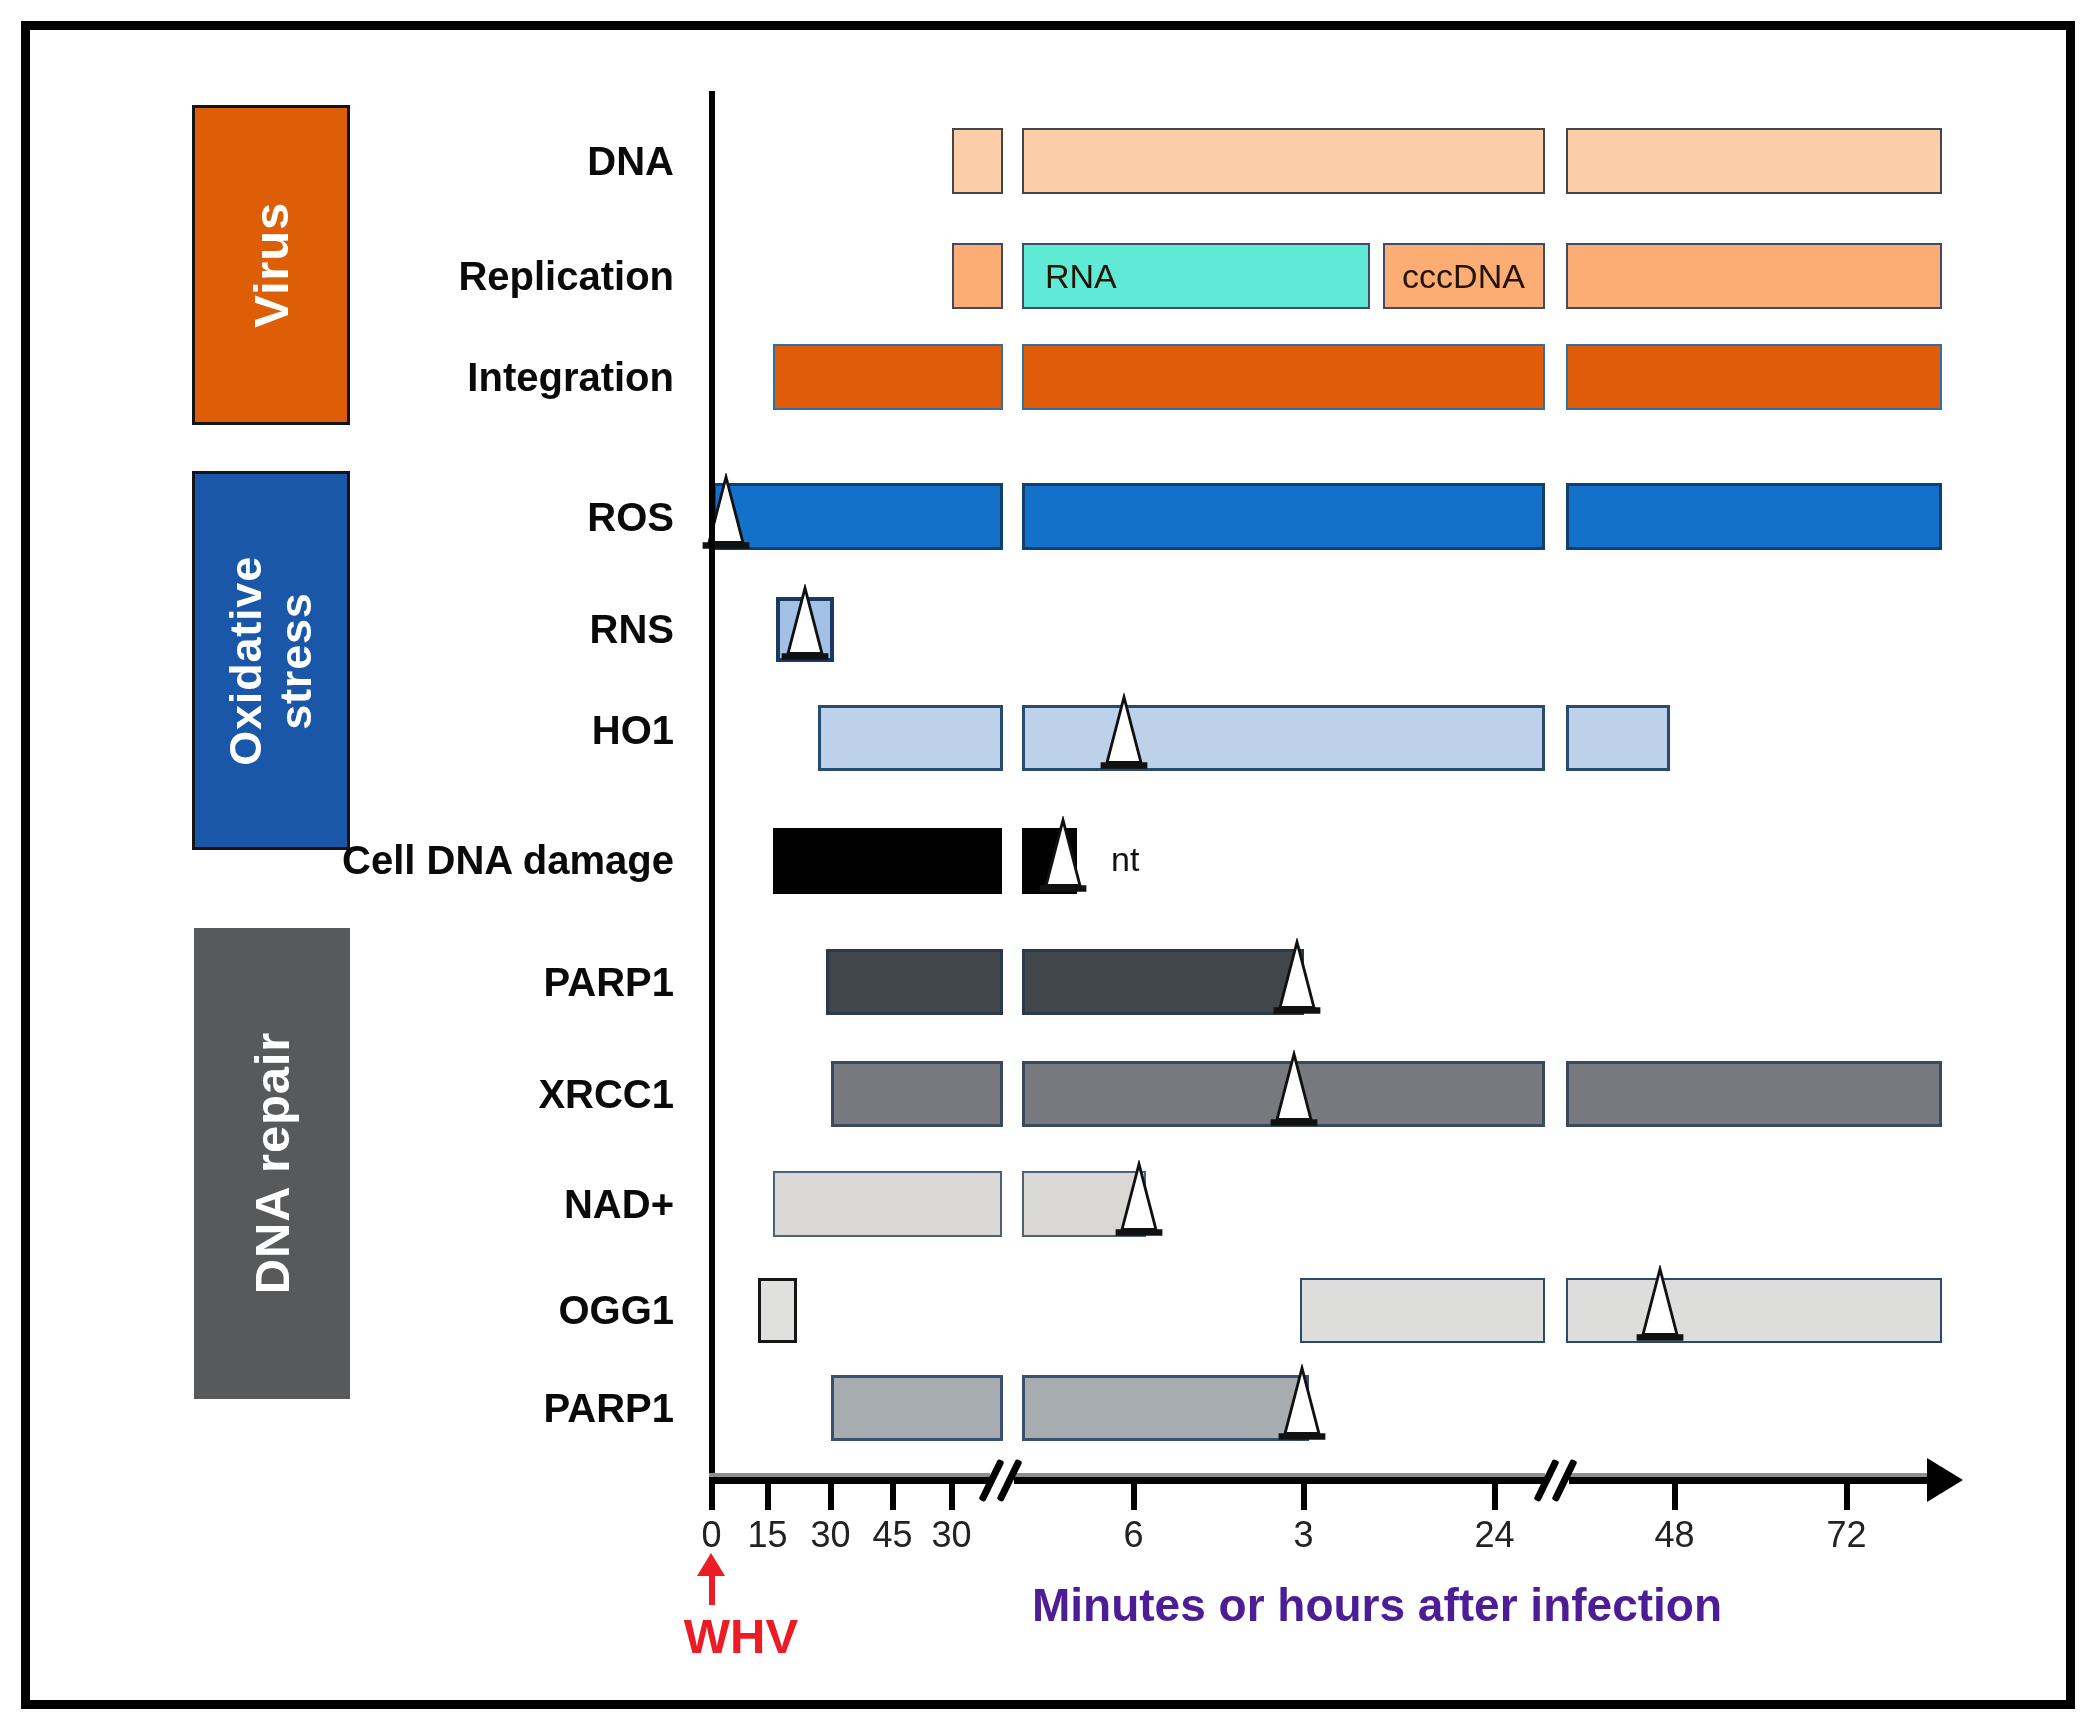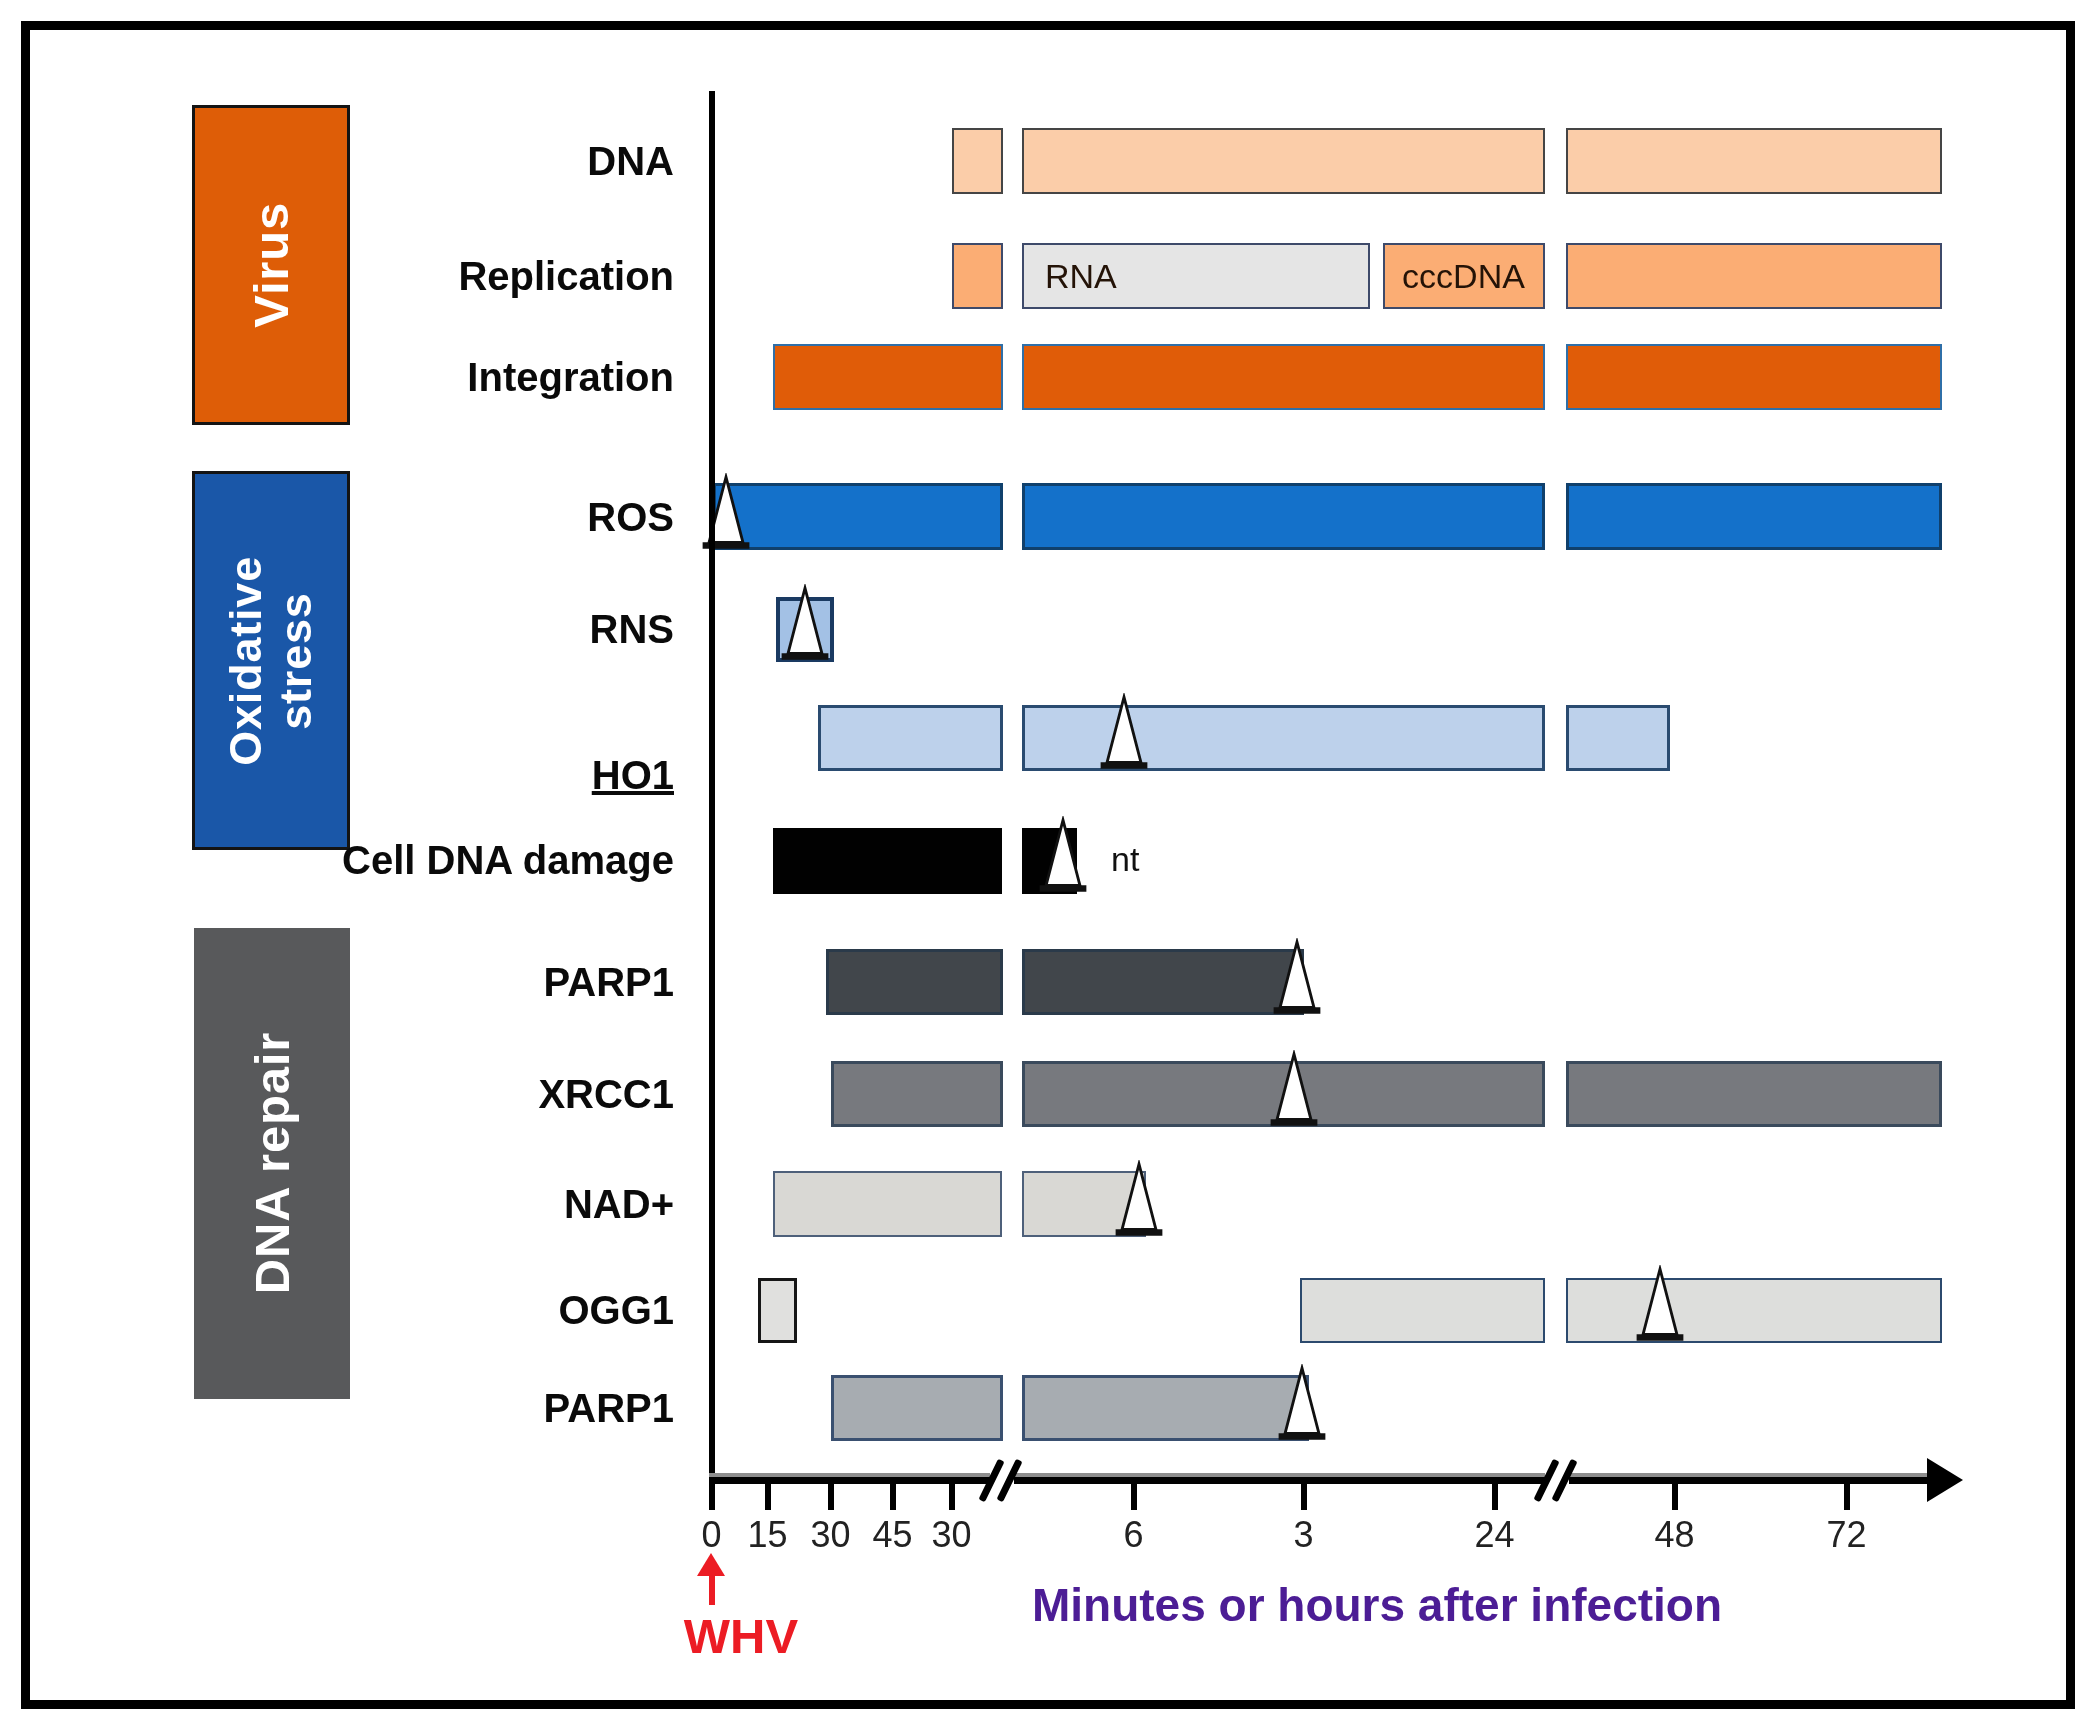--- a/index.html
+++ b/index.html
@@ -53,34 +53,34 @@
       <div class="groupbox" style="left: 194px; top: 928px; width: 156px; height: 471px; background: rgb(88, 89, 91); border: 3.2px solid rgb(88, 89, 91);">
         <span class="vtext" style="font-size: 49px; white-space: pre;">DNA repair</span>
       </div>
     </div>
   <div id="row-labels">
       <div class="rowlabel" style="top: 134px; height: 55px; line-height: 55px;">DNA</div>
       <div class="rowlabel" style="top: 249px; height: 55px; line-height: 55px;">Replication</div>
       <div class="rowlabel" style="top: 350px; height: 55px; line-height: 55px;">Integration</div>
       <div class="rowlabel" style="top: 490px; height: 55px; line-height: 55px;">ROS</div>
       <div class="rowlabel" style="top: 602px; height: 55px; line-height: 55px;">RNS</div>
-      <div class="rowlabel" style="top: 748px; height: 55px; line-height: 55px; text-decoration: underline;">HO1</div>
+      <div class="rowlabel" style="top: 703px; height: 55px; line-height: 55px;">HO1</div>
       <div class="rowlabel" style="top: 833px; height: 55px; line-height: 55px;">Cell DNA damage</div>
       <div class="rowlabel" style="top: 955px; height: 55px; line-height: 55px;">PARP1</div>
       <div class="rowlabel" style="top: 1067px; height: 55px; line-height: 55px;">XRCC1</div>
       <div class="rowlabel" style="top: 1177px; height: 55px; line-height: 55px;">NAD+</div>
       <div class="rowlabel" style="top: 1283px; height: 55px; line-height: 55px;">OGG1</div>
       <div class="rowlabel" style="top: 1381px; height: 55px; line-height: 55px;">PARP1</div>
     </div>
   <div id="bars">
       <div class="bar" style="left: 952px; top: 128px; width: 51px; height: 66px; background: rgb(251, 205, 169); border: 2.4px solid rgb(69, 69, 69);"></div>
       <div class="bar" style="left: 1022px; top: 128px; width: 523px; height: 66px; background: rgb(251, 205, 169); border: 2.4px solid rgb(69, 69, 69);"></div>
       <div class="bar" style="left: 1566px; top: 128px; width: 376px; height: 66px; background: rgb(251, 205, 169); border: 2.4px solid rgb(69, 69, 69);"></div>
       <div class="bar" style="left: 952px; top: 243px; width: 51px; height: 66px; background: rgb(251, 173, 116); border: 2.4px solid rgb(62, 74, 106);"></div>
-      <div class="bar" style="left: 1022px; top: 243px; width: 348px; height: 66px; background: #e5e5e5; border: 2.4px solid rgb(62, 74, 106);">
+      <div class="bar" style="left: 1022px; top: 243px; width: 348px; height: 66px; background: #5eead4; border: 2.4px solid rgb(62, 74, 106);">
         <span class="seglabel" style="top: 0px; line-height: 62px; left: 21px;">RNA</span>
       </div>
       <div class="bar" style="left: 1383px; top: 243px; width: 162px; height: 66px; background: rgb(251, 173, 116); border: 2.4px solid rgb(62, 74, 106);">
         <span class="seglabel" style="top: 0px; line-height: 62px; left: 0px; width: 157px; text-align: center;">cccDNA</span>
       </div>
       <div class="bar" style="left: 1566px; top: 243px; width: 376px; height: 66px; background: rgb(251, 173, 116); border: 2.4px solid rgb(62, 74, 106);"></div>
       <div class="bar" style="left: 773px; top: 344px; width: 230px; height: 66px; background: rgb(224, 92, 8); border: 2.4px solid rgb(47, 111, 168);"></div>
       <div class="bar" style="left: 1022px; top: 344px; width: 523px; height: 66px; background: rgb(224, 92, 8); border: 2.4px solid rgb(47, 111, 168);"></div>
       <div class="bar" style="left: 1566px; top: 344px; width: 376px; height: 66px; background: rgb(224, 92, 8); border: 2.4px solid rgb(47, 111, 168);"></div>
       <div class="bar" style="left: 713px; top: 483px; width: 290px; height: 67px; background: rgb(20, 113, 202); border: 3.2px solid rgb(16, 64, 108);"></div>

